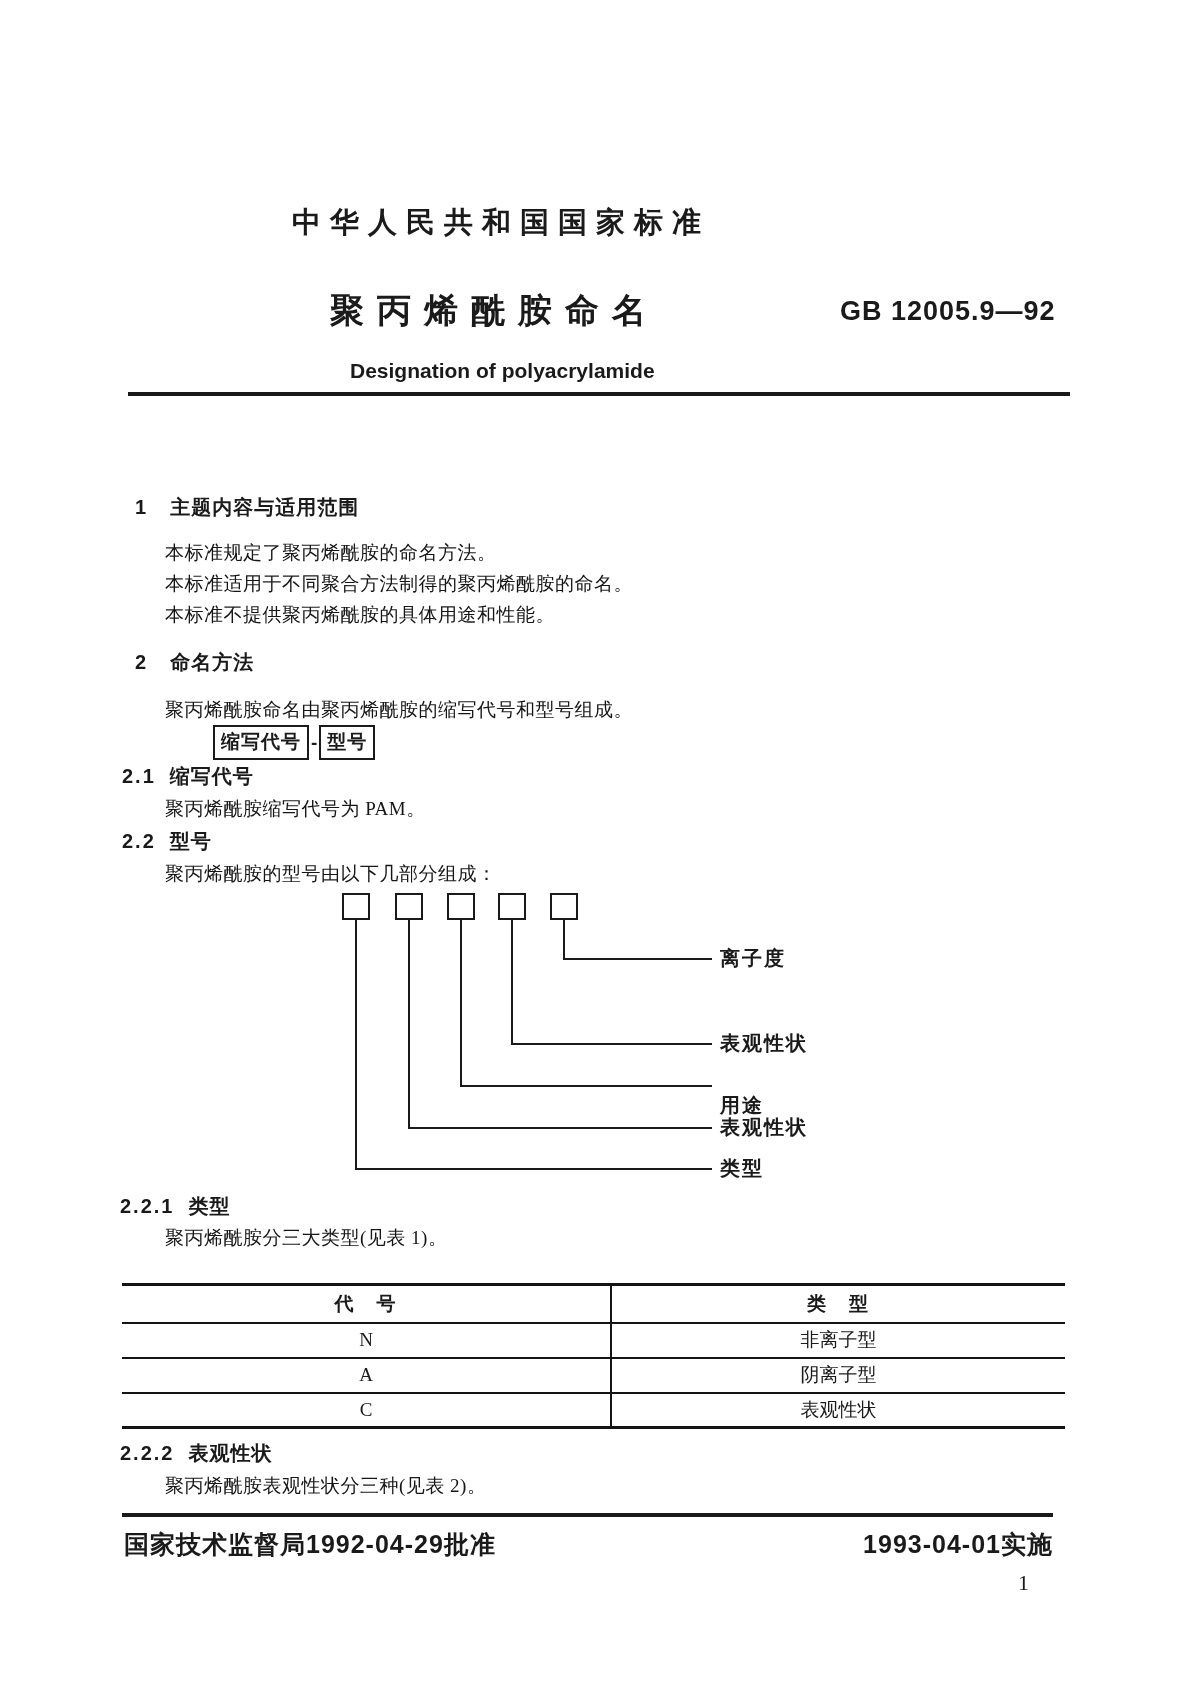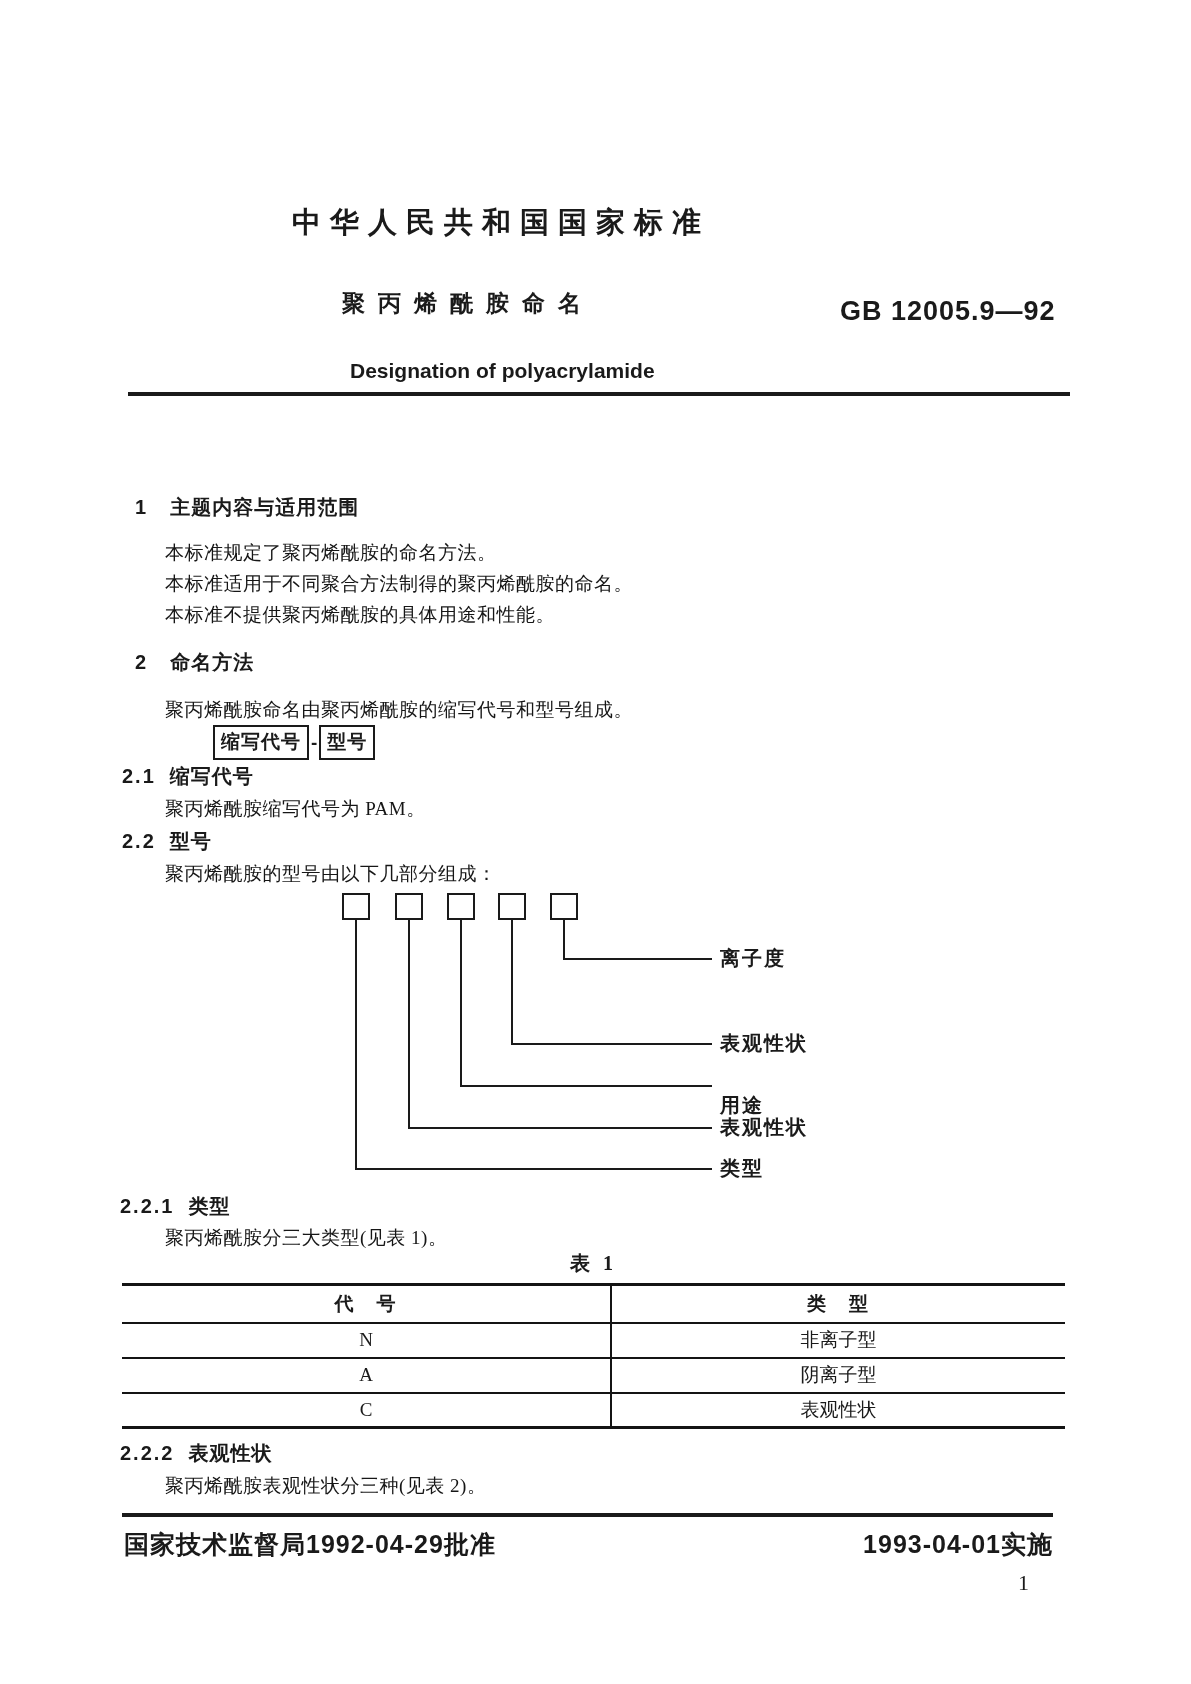--- a/index.html
+++ b/index.html
@@ -7,21 +7,21 @@
   body { font-family:"Liberation Serif", serif; }
   .page {
     position:relative; width:1191px; height:1684px;
     background:#ffffff; color:#1a1a1a; margin:0 auto; overflow:hidden;
   }
   .abs { position:absolute; }
   
   .std-label { left:292px; top:203px; font-family:"Liberation Sans",sans-serif;
     font-weight:bold; font-size:29px; letter-spacing:9px; white-space:nowrap; }
   .title-cn { left:330px; top:288px; font-family:Liberation Serif, serif;
-    font-weight:bold; font-size:23px; letter-spacing:13px; white-space:nowrap;margin-left:12px; }
+    font-weight:bold; font-size:34px; letter-spacing:13px; white-space:nowrap; }
   .std-no { left:840px; top:296px; font-family:"Liberation Sans",sans-serif;
     font-weight:bold; font-size:27px; letter-spacing:1px; white-space:nowrap; }
   .title-en { left:350px; top:359px; font-family:"Liberation Sans",sans-serif;
     font-weight:bold; font-size:21px; }
   .head-rule { left:128px; top:392px; width:942px; height:4px; background:#1a1a1a; }
   
   .sec-head { display:flex; align-items:baseline; font-family:"Liberation Sans",sans-serif;
     font-weight:bold; font-size:20px; letter-spacing:1px; white-space:nowrap; }
   .sec-num { font-family:"Liberation Sans",sans-serif; font-weight:600;
     letter-spacing:2px; margin-right:22px; }
@@ -130,21 +130,20 @@
     <div class="hline" style="left:563px; top:958px; width:149px;"></div>
     <div class="dlabel" style="top:945px;">离子度</div>
   </div>
 
   <div class="abs sec-head" style="left:120px; top:1193px;">
     <span class="sec-num sub-num">2.2.1</span>
     <span>类型</span>
   </div>
   <div class="abs para" style="left:165px; top:1225px;">聚丙烯酰胺分三大类型(见表 1)。</div>
 
-  <div class="abs tbl-caption">表 1</div>
   <table class="t1 abs">
     <thead>
       <tr>
         <th class="c1">代　号</th>
         <th>类　型</th>
       </tr>
     </thead>
     <tbody>
       <tr>
         <td class="c1">N</td>

